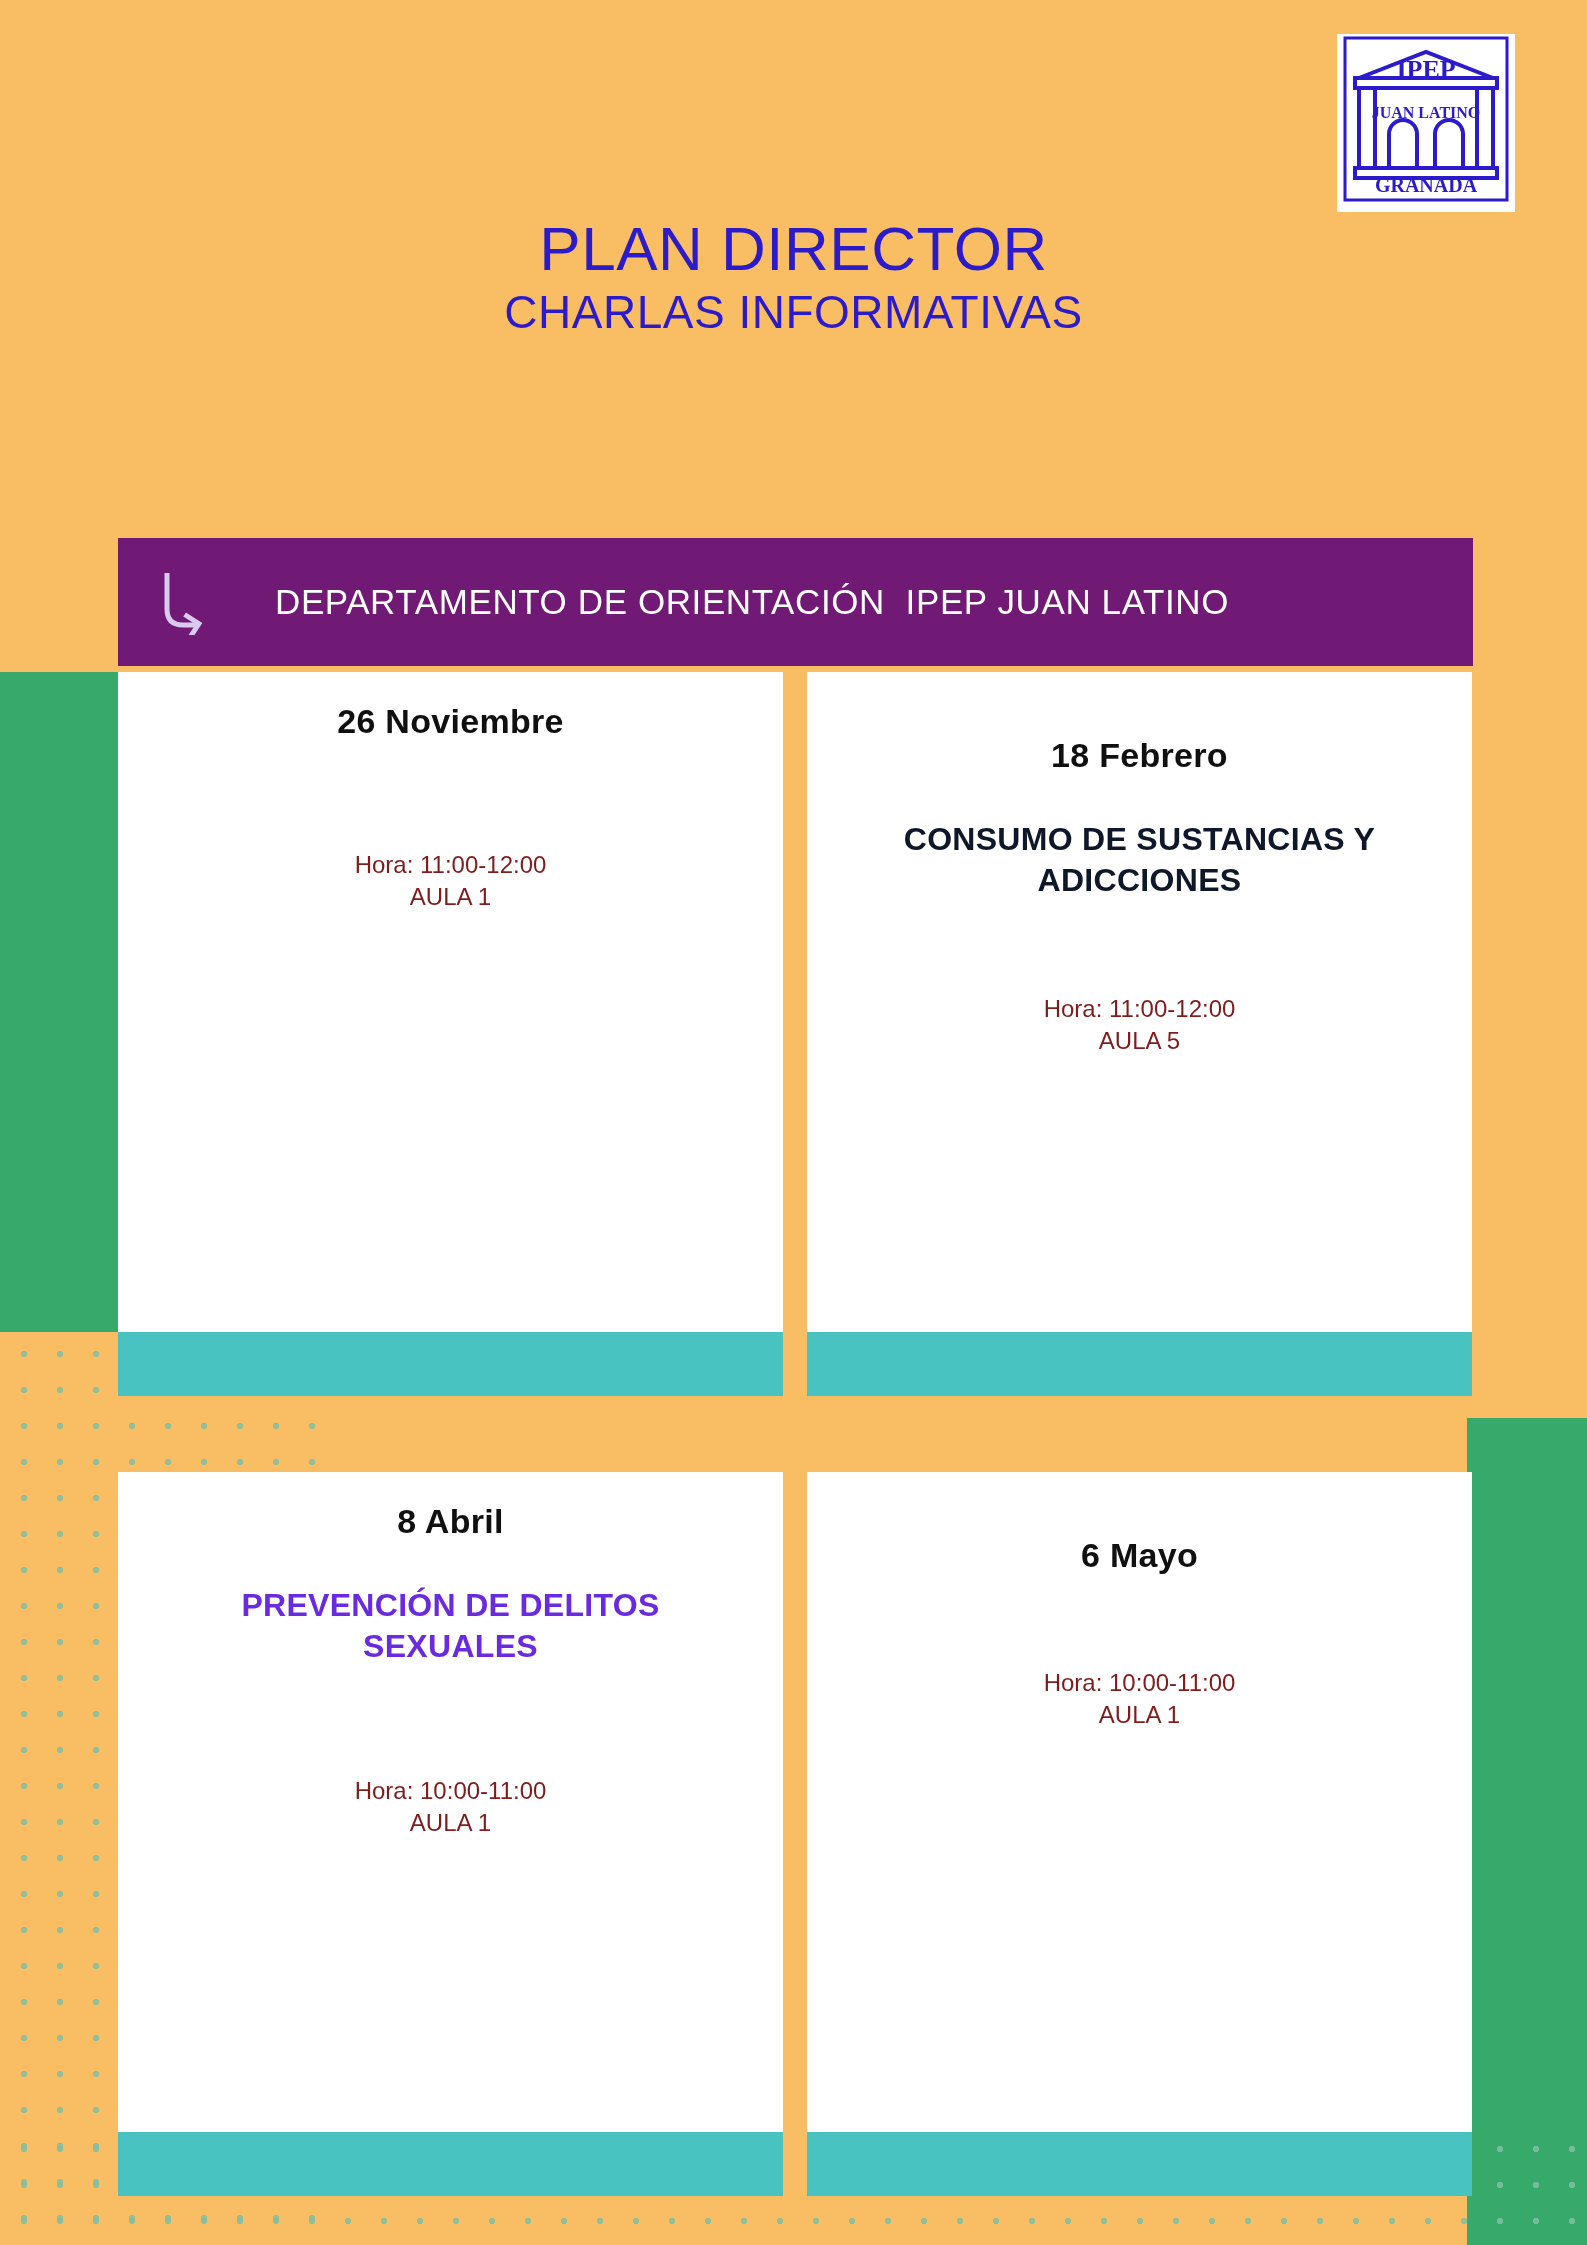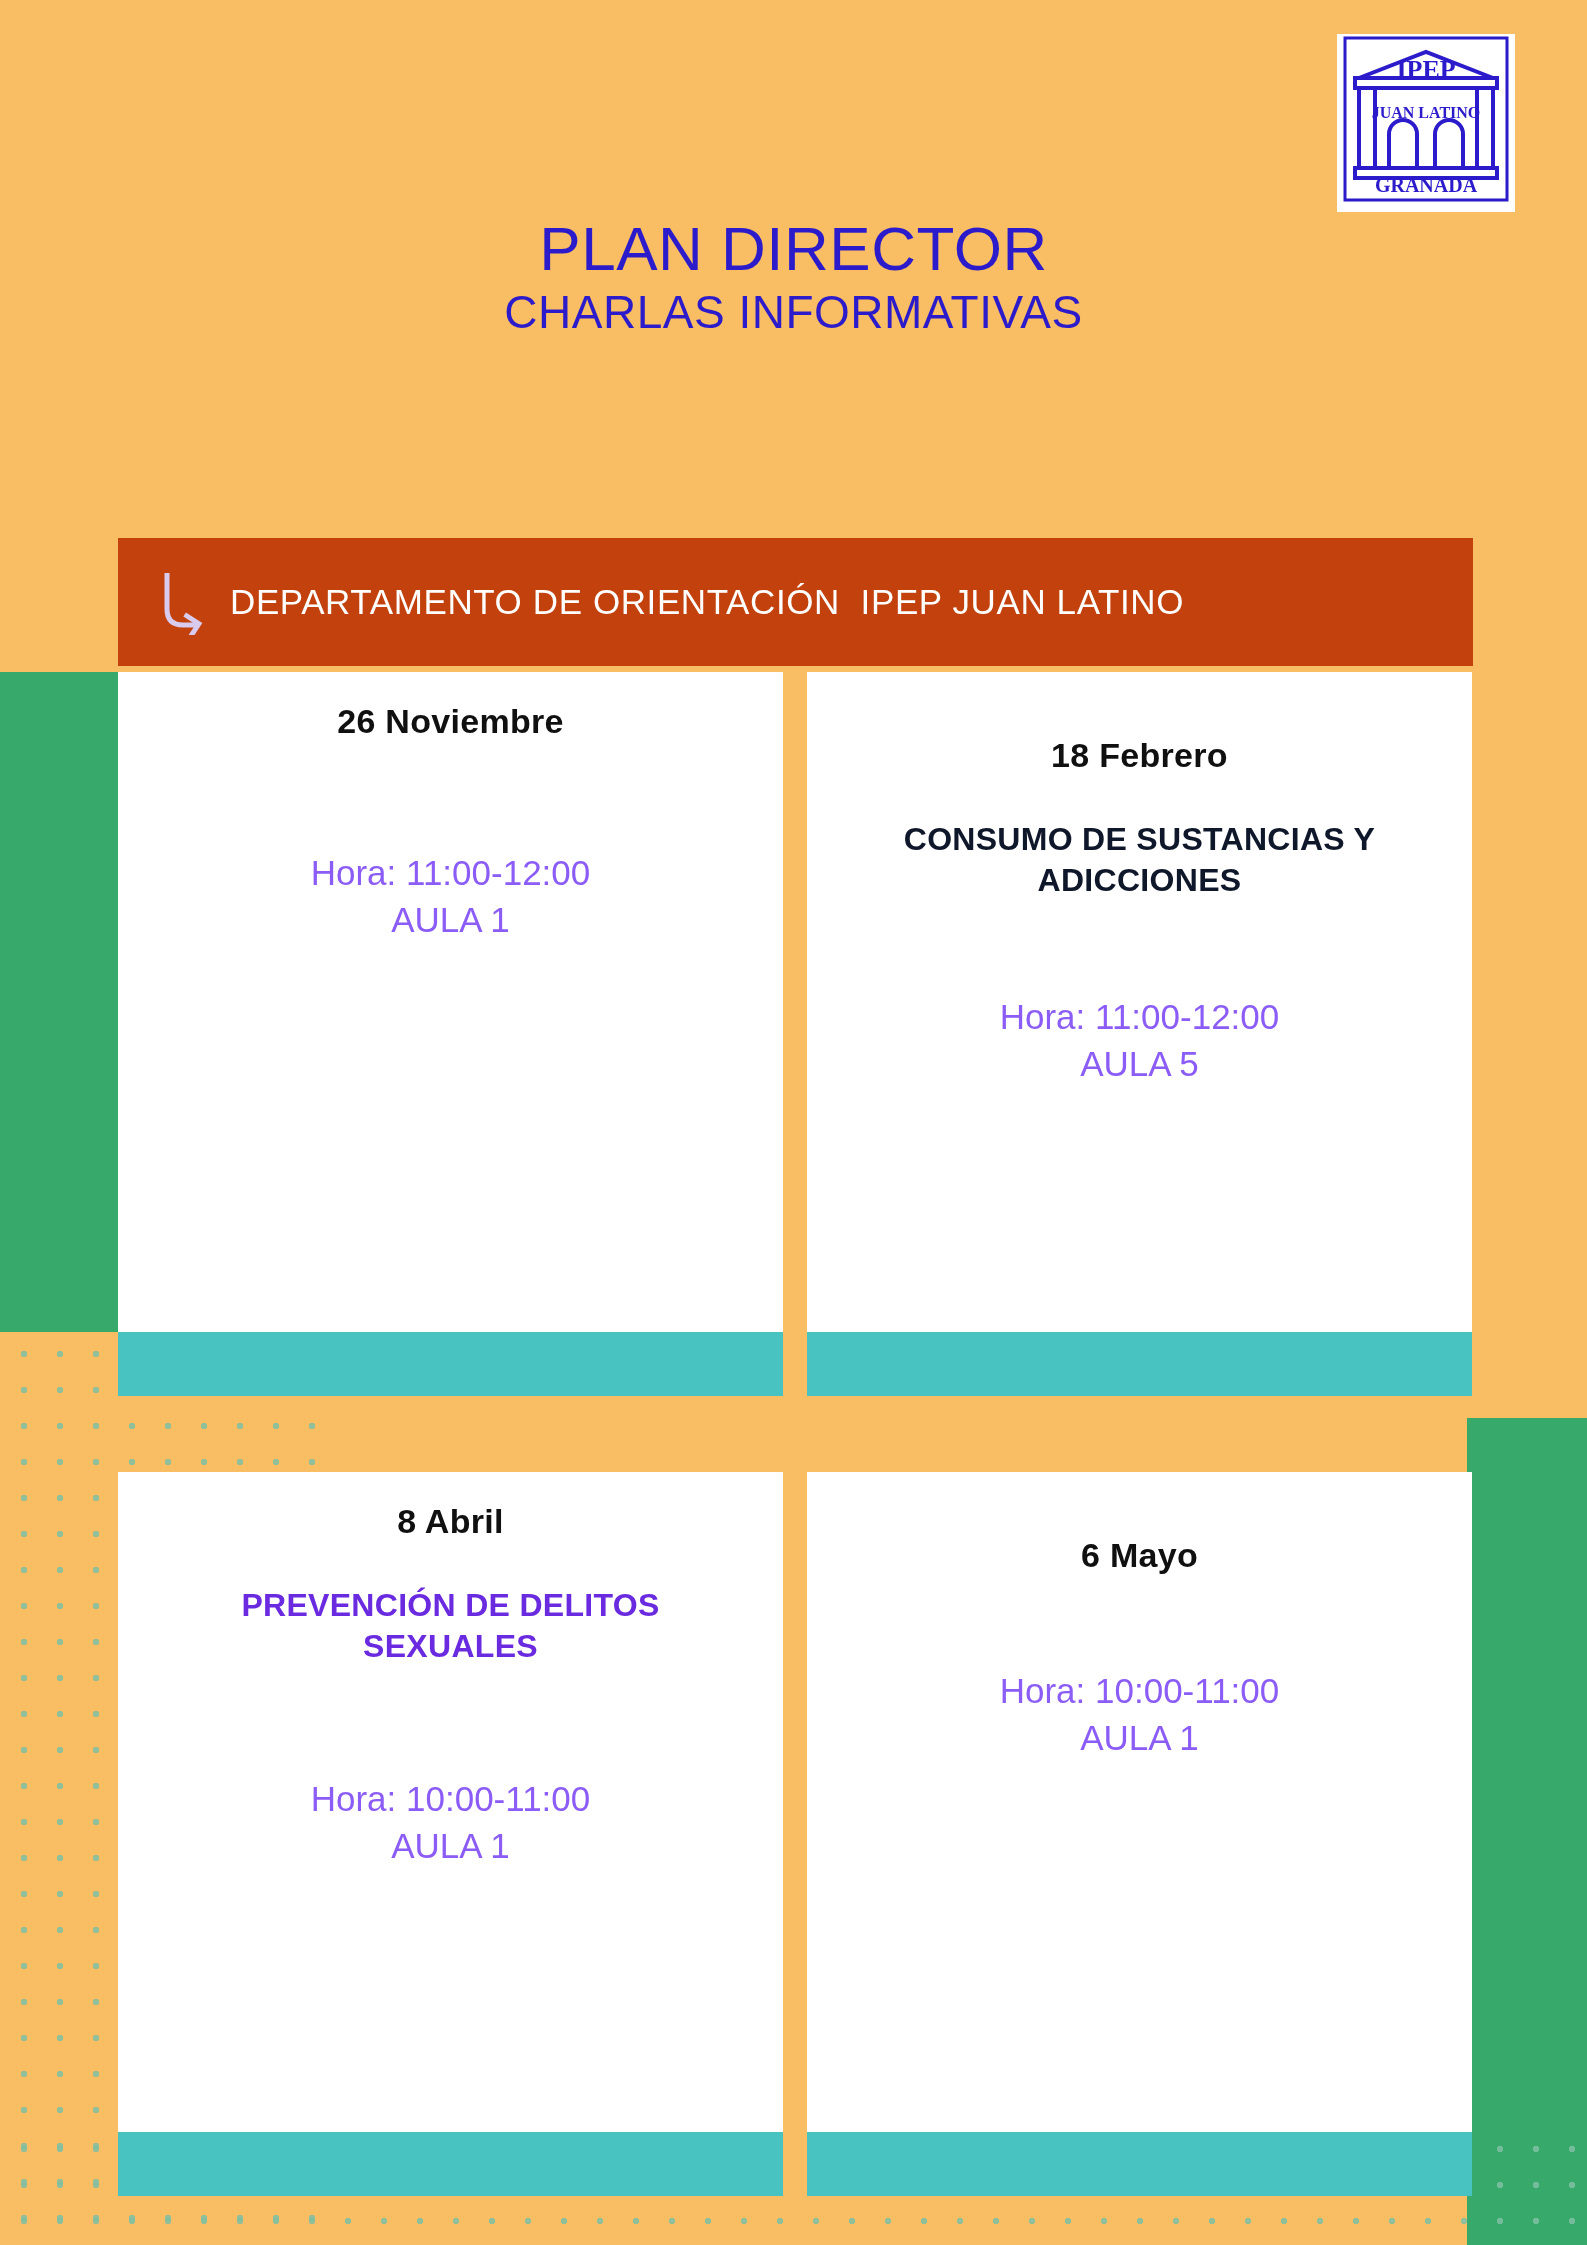--- a/index.html
+++ b/index.html
@@ -85,25 +85,26 @@
   }
   .title-line-2 { font-size: 46px; }
 
   
   .banner {
     position: absolute;
     left: 118px;
     top: 538px;
     width: 1355px;
     height: 128px;
-    background: #c2410c;
+    background: #701a75;
     display: flex;
     align-items: center;
     box-sizing: border-box;
     padding-left: 28px;
+    gap: 45px;
   }
   .banner-arrow {
     width: 70px;
     height: 72px;
     flex: 0 0 auto;
     display: flex;
     align-items: center;
     justify-content: center;
   }
   .banner-text {
@@ -151,22 +152,22 @@
     font-size: 32px;
     font-weight: bold;
     line-height: 1.28;
     margin: 0;
     letter-spacing: 0.3px;
   }
   .topic-purple { color: #6A2BE0; }
   .topic-pink { color: #0f172a; }
 
   .card-meta {
-    font-size: 35px;
-    color: #8b5cf6;
+    font-size: 24px;
+    color: #7f1d1d;
     line-height: 1.35;
     margin-top: 108px;
   }
   .card-meta.shift-up { margin-top: 92px; }
 
   
   .card.pad-a { padding-top: 30px; }
   .card.pad-b { padding-top: 64px; }
 </style>
 </head>

